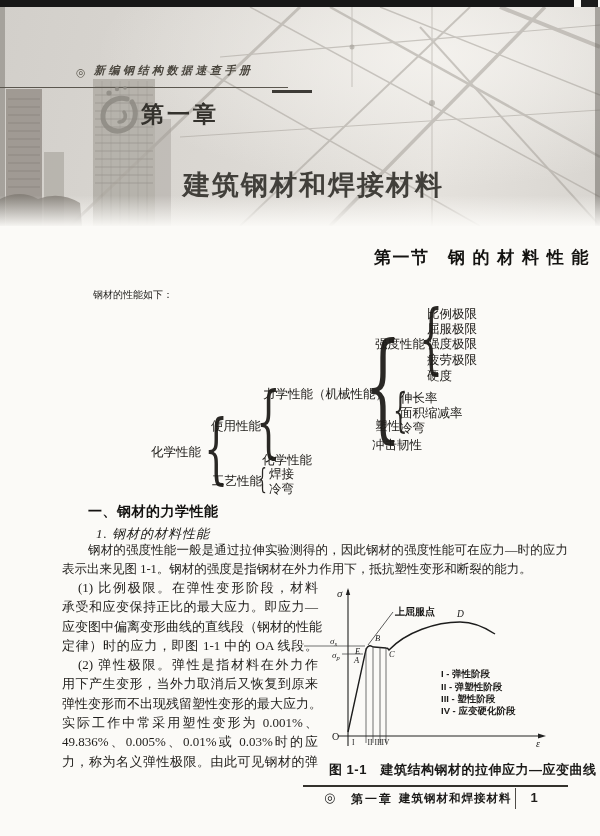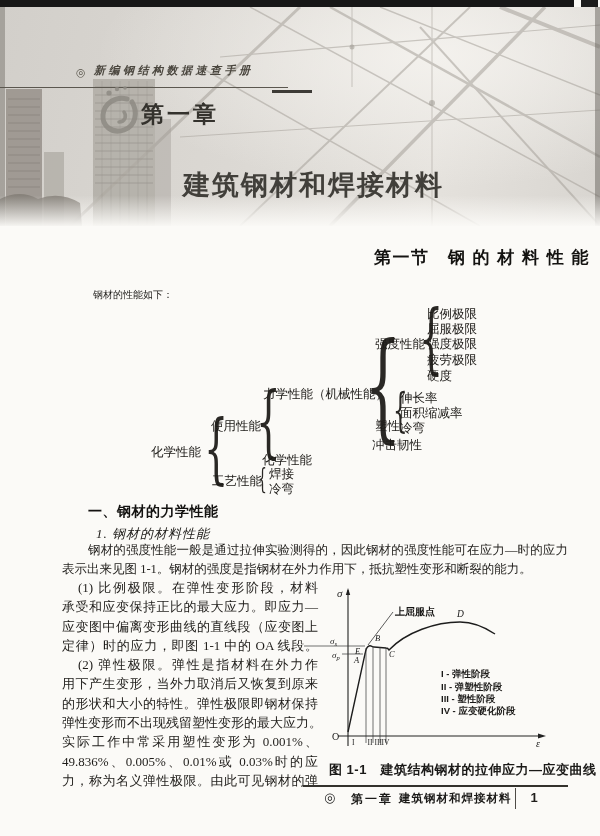--- a/index.html
+++ b/index.html
@@ -143,25 +143,24 @@
   <div class="abs h2">1. 钢材的材料性能</div>
 
   <div class="abs para">
     <div class="line first">钢材的强度性能一般是通过拉伸实验测得的，因此钢材的强度性能可在应力—时的应力</div>
     <div class="line last">表示出来见图 1-1。钢材的强度是指钢材在外力作用下，抵抗塑性变形和断裂的能力。</div>
   </div>
 
   <div class="abs leftcol">
     <div class="bl indent">(1) 比例极限。在弹性变形阶段，材料</div>
     <div class="bl">承受和应变保持正比的最大应力。即应力—</div>
-    <div class="bl">应变图中偏离变形曲线的直线段（应变图上</div>
+    <div class="bl">应变图中偏离变形曲线的直线段（钢材的性能</div>
     <div class="bl">定律）时的应力，即图 1-1 中的 OA 线段。</div>
     <div class="bl indent">(2) 弹性极限。弹性是指材料在外力作</div>
     <div class="bl">用下产生变形，当外力取消后又恢复到原来</div>
-    <div class="bl">的形状和大小的特性。弹性极限即钢材保持</div>
     <div class="bl">弹性变形而不出现残留塑性变形的最大应力。</div>
     <div class="bl">实际工作中常采用塑性变形为 0.001%、</div>
     <div class="bl">49.836%、0.005%、0.01%或 0.03%时的应</div>
     <div class="bl">力，称为名义弹性极限。由此可见钢材的弹</div>
   </div>
 
   <svg class="abs figure" width="265" height="175" viewBox="0 0 265 175">
     <g stroke="#222" fill="none">
       <line x1="30" y1="6" x2="30" y2="162" stroke-width="1.1"></line>
       <line x1="20" y1="152" x2="224" y2="152" stroke-width="1.1"></line>

